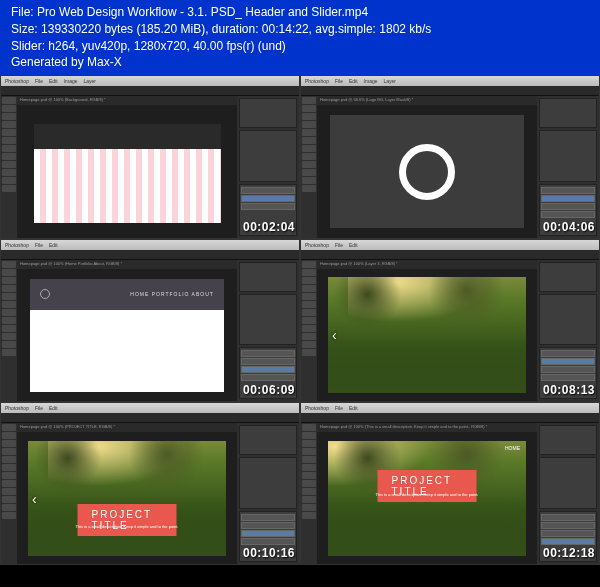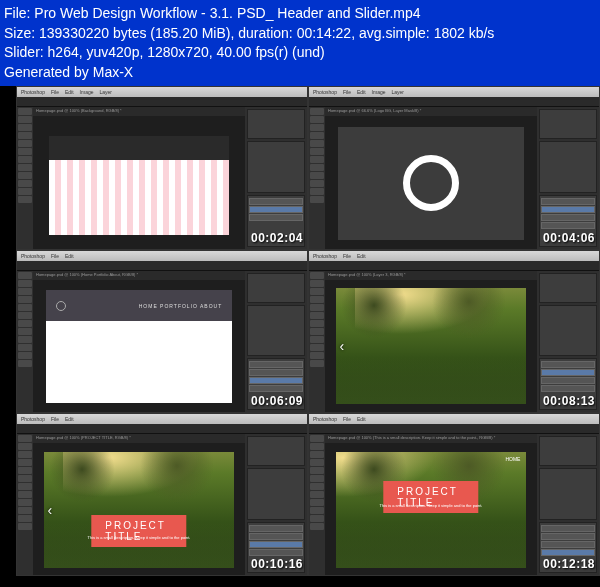--- a/index.html
+++ b/index.html
@@ -1,19 +1,19 @@
 <!DOCTYPE html>
 <html><head>
 <meta charset="utf-8">
 <style>
   * { margin: 0; padding: 0; box-sizing: border-box; }
   body { width: 600px; height: 587px; background: #000; font-family: Verdana, Arial, sans-serif; overflow: hidden; }
-  .info-header { background: #0033cc; color: #fff; padding: 4px 4px; font-size: 14px; line-height: 1.4; }
+  .info-header { background: #0033cc; color: #fff; padding: 4px 11px; font-size: 12px; line-height: 1.4; }
   .info-header .line { white-space: nowrap; overflow: hidden; }
-  .grid { display: grid; grid-template-columns: 1fr 1fr; grid-template-rows: repeat(3, 1fr); height: 490px; padding-left: 16px; }
+  .grid { display: grid; grid-template-columns: 1fr 1fr; grid-template-rows: repeat(3, 1fr); height: 490px; }
   .cell { position: relative; background: #1a1a1a; border: 1px solid #333; overflow: hidden; }
   .menubar { height: 10px; background: linear-gradient(#d8d8d8,#bcbcbc); display:flex; align-items:center; padding-left:4px; gap:6px; font-size:5px; color:#333; }
   .menubar span { display:inline-block; }
   .appbar { height: 10px; background: #2a2a2a; border-bottom:1px solid #111; }
   .ps-body { display:flex; height: calc(100% - 20px); }
   .toolcol { width: 16px; background: #2f2f2f; display:flex; flex-direction:column; gap:1px; padding:1px; }
   .toolcol i { background:#494949; height:7px; border-radius:1px; }
   .canvas-wrap { flex:1; background:#1e1e1e; display:flex; align-items:center; justify-content:center; position:relative; }
   .tabbar { position:absolute; top:0; left:0; right:0; height:9px; background:#2a2a2a; font-size:4px; color:#999; padding:1px 3px; overflow:hidden; }
   .panels { width: 62px; background:#2f2f2f; display:flex; flex-direction:column; gap:2px; padding:2px; }

